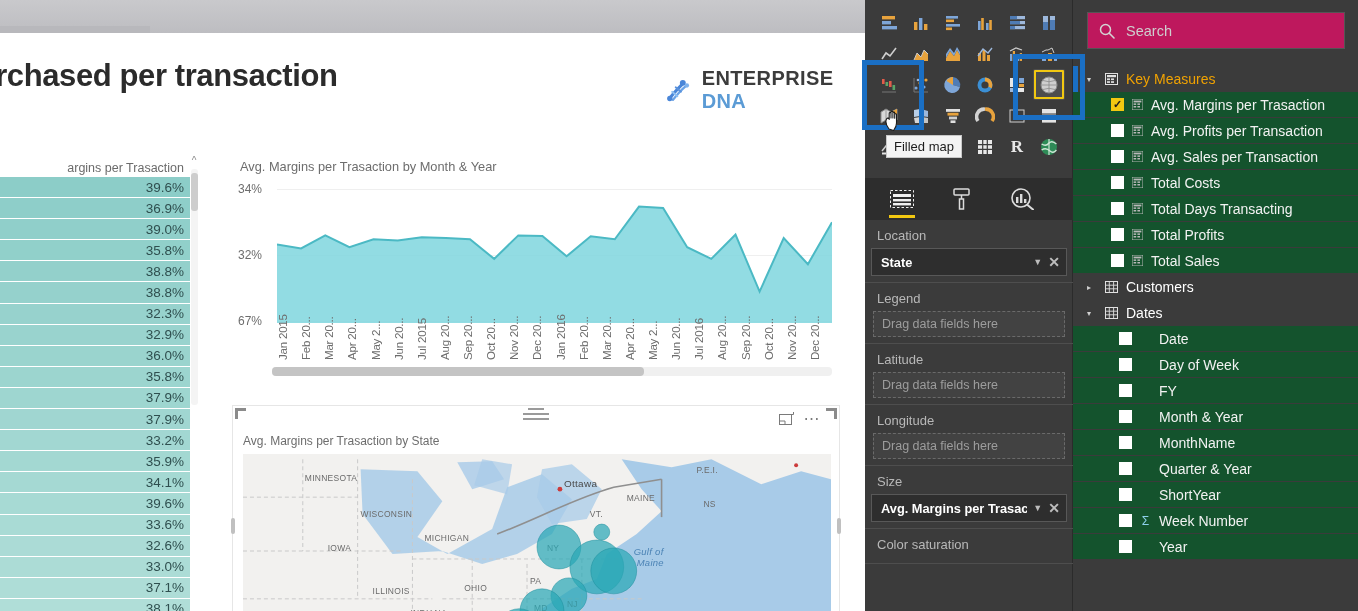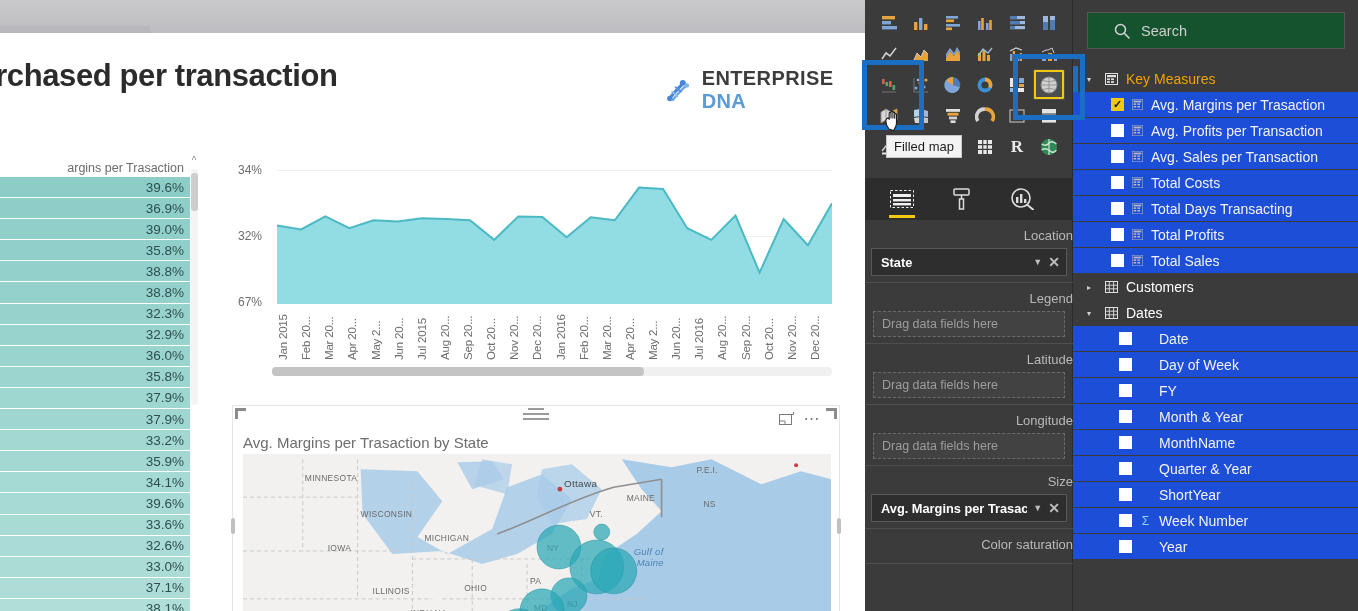--- a/index.html
+++ b/index.html
@@ -118,21 +118,21 @@
     width: 26px;
   }
   .vis-grip i { display: block; height: 2px; background: #9a9a9a; margin-bottom: 3px; }
   .vis-grip i:nth-child(1) { width: 16px; margin-left: 5px; }
   .vis-actions {
     position: absolute; right: 18px; top: 6px; display: flex;
     align-items: center; gap: 10px;
   }
   .icon-focus { width: 15px; height: 13px; }
   .icon-more { font-size: 16px; color: #7a7a7a; letter-spacing: 1.5px; line-height: 8px; }
-  .map-title { position: absolute; left: 10px; top: 28px; font-size: 15px; color: #6d6d6d; }
+  .map-title { position: absolute; left: 10px; top: 28px; font-size: 12px; color: #6d6d6d; }
   .map-frame {
     position: absolute; left: 10px; top: 48px; right: 8px; bottom: 0;
     overflow: hidden; background: #f2f1ef;
   }
   .map-handle {
     position: absolute; width: 4px; height: 16px; background: #c0c0c0; border-radius: 2px;
   }
 
   
   .darkpane {
@@ -173,21 +173,21 @@
   .fw-tabs {
     position: absolute; left: 0; top: 178px; width: 208px; height: 42px;
     background: #2d2d2d; display: flex; align-items: center; padding-left: 22px; gap: 30px;
   }
   .fw-tab { position: relative; width: 30px; height: 34px; display: flex; align-items: center; justify-content: center; }
   .fw-tab.active::after {
     content: ''; position: absolute; left: 2px; right: 2px; bottom: -2px;
     height: 3px; background: #f2c811;
   }
   .wells { position: absolute; left: 0; top: 220px; width: 208px; bottom: 0; overflow: hidden; }
-  .well-label { font-size: 13px; color: #b8b8b8; padding: 8px 0 5px 12px; text-align: right; }
+  .well-label { font-size: 13px; color: #b8b8b8; padding: 8px 0 5px 12px; }
   .well-drop {
     margin: 0 8px; height: 26px; border: 1px dashed #6a6a6a;
     display: flex; align-items: center; padding-left: 8px;
     font-size: 12.5px; color: #9d9d9d; background: #424242;
   }
   .well-chip {
     margin: 0 6px; height: 28px; background: #2e2e2e; border: 1px solid #585858;
     display: flex; align-items: center; padding: 0 6px 0 9px;
     font-size: 12.8px; color: #ffffff; font-weight: bold; gap: 6px;
   }
@@ -196,40 +196,40 @@
   .chip-x { color: #bdbdbd; font-size: 14px; }
   .well-sep { height: 1px; background: #4e4e4e; margin: 6px 0 0 0; }
 
   
   .fieldspane {
     position: absolute; left: 208px; top: 0; width: 285px; height: 611px;
     background: #3b3b3b;
   }
   .search-wrap {
     position: absolute; left: 14px; top: 12px; width: 258px; height: 37px;
-    background: #14532d; border: 1px solid #555; display: flex;
-    align-items: center; padding-left: 26px; gap: 11px;
+    background: #be185d; border: 1px solid #555; display: flex;
+    align-items: center; padding-left: 11px; gap: 11px;
   }
   .search-ph { font-size: 14.5px; color: #cfcfcf; }
   .selection-bar {
     position: absolute; left: 0; top: 66px; width: 5px; height: 26px; background: #1a6fc4;
   }
   .flist { position: absolute; left: 0; top: 66px; right: 0; bottom: 0; }
   .grp {
     height: 26px; display: flex; align-items: center; gap: 8px;
     padding-left: 14px; font-size: 14px;
   }
   .grp-name { font-weight: normal; }
   .grp.accent .grp-name { color: #f0a202; }
   .grp.plain .grp-name { color: #ffffff; }
   .arrow { width: 10px; font-size: 8px; color: #d0d0d0; }
   .fitem {
     height: 26px; display: flex; align-items: center; gap: 7px;
     padding-left: 38px; font-size: 14px; color: #f2f2f2;
-    background: #1d4ed8; border-bottom: 1px solid #3b3b3b;
+    background: #14532d; border-bottom: 1px solid #3b3b3b;
   }
   .fitem.sub { padding-left: 46px; }
   .cbox {
     width: 13px; height: 13px; background: #ffffff; flex: none;
     display: flex; align-items: center; justify-content: center;
   }
   .cbox.checked { background: #f2c811; }
   .cbox.checked::after {
     content: '✓'; font-size: 11px; color: #1d1d1d; line-height: 11px; font-weight: bold;
   }
@@ -292,20 +292,21 @@
         </div>
     </div>
     <div class="tbl-scroll-col">
       <div class="tbl-scroll-up">^</div>
       <div class="tbl-scroll-track">
         <div class="tbl-scroll-thumb"></div>
       </div>
     </div>
 
     <div class="linechart">
+      <div class="vis-title">Avg. Margins per Trasaction by Month &amp; Year</div>
       <div class="plot">
         <div class="gridline" style="top:2px"></div>
         <div class="gridline" style="top:68px"></div>
         <div class="gridline" style="top:134px"></div>
         <div class="ylab" style="top:-5px">34%</div>
         <div class="ylab" style="top:61px">32%</div>
         <div class="ylab" style="top:127px">67%</div>
         <svg id="area-svg" viewBox="0 0 555 136" preserveAspectRatio="none" style="position:absolute;left:45px;top:0;width:555px;height:136px">
             <path d="M0,136 L0.0,57.5 L24.1,61.5 L48.3,48.4 L72.4,60.2 L96.5,52.3 L120.7,53.6 L144.8,50.2 L168.9,51.0 L193.0,52.3 L217.2,71.9 L241.3,48.4 L265.4,48.9 L289.6,69.3 L313.7,49.2 L337.8,52.3 L362.0,19.6 L386.1,20.9 L410.2,60.2 L434.3,71.9 L458.5,47.6 L482.6,104.6 L506.7,51.0 L530.9,77.2 L555.0,35.3 L555,136 Z" fill="#7fd6de" fill-opacity="0.85"></path>
             <path d="M0.0,57.5 L24.1,61.5 L48.3,48.4 L72.4,60.2 L96.5,52.3 L120.7,53.6 L144.8,50.2 L168.9,51.0 L193.0,52.3 L217.2,71.9 L241.3,48.4 L265.4,48.9 L289.6,69.3 L313.7,49.2 L337.8,52.3 L362.0,19.6 L386.1,20.9 L410.2,60.2 L434.3,71.9 L458.5,47.6 L482.6,104.6 L506.7,51.0 L530.9,77.2 L555.0,35.3 " fill="none" stroke="#4bb9c4" stroke-width="2" vector-effect="non-scaling-stroke"></path>

